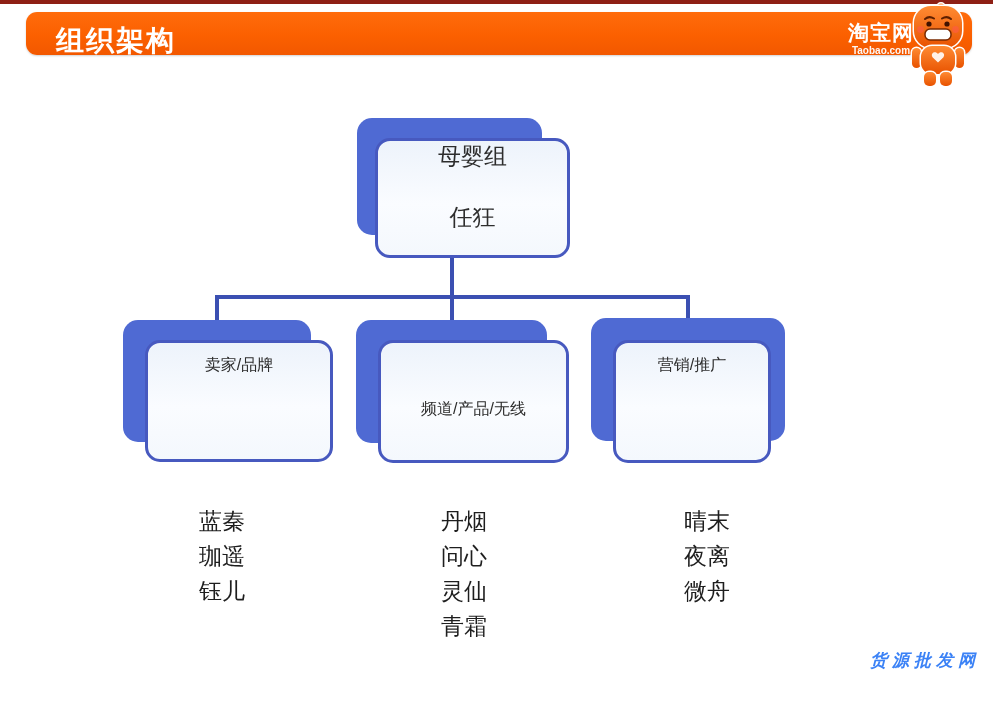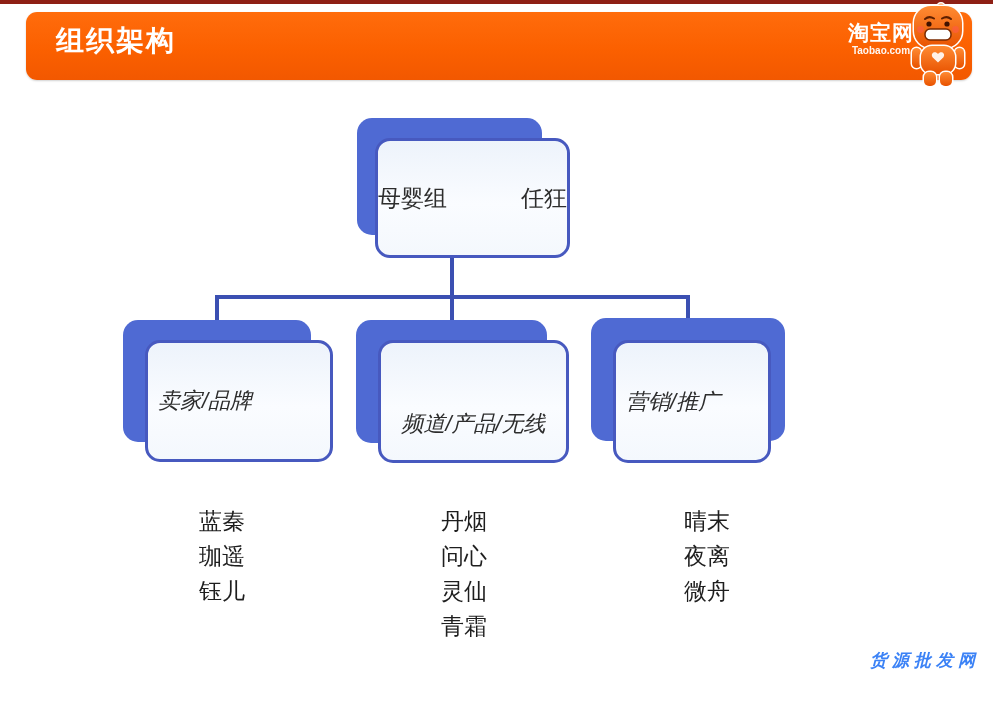--- a/index.html
+++ b/index.html
@@ -3,46 +3,46 @@
 <meta charset="utf-8">
 <style>
   html,body{margin:0;padding:0;background:#fff;}
   .stage{
     position:relative;width:993px;height:714px;background:#ffffff;overflow:hidden;
     font-family:"Liberation Sans","DejaVu Sans",sans-serif;
   }
   
   .top-strip{position:absolute;left:0;top:0;width:993px;height:4px;background:#8e2015;}
   .header-bar{
-    position:absolute;left:26px;top:12px;width:946px;height:68px;
+    position:absolute;left:26px;top:12px;width:946px;height:43px;
     background:linear-gradient(180deg,#ff6c0c 0%,#fb6000 55%,#f25800 100%);
     border-radius:11px;box-shadow:0 1px 2px rgba(0,0,0,.18);
   }
   .header-title{
     position:absolute;left:30px;top:0;height:58px;display:flex;align-items:center;
     color:#ffffff;font-size:28px;font-weight:bold;letter-spacing:2px;
   }
   .logo-text{position:absolute;left:800px;top:9px;width:110px;text-align:center;color:#fff;}
   .logo-cn{font-size:21px;font-weight:bold;letter-spacing:1px;line-height:24px;}
   .logo-en{font-size:10px;font-weight:bold;line-height:12px;opacity:.95;}
   .mascot{position:absolute;left:906px;top:2px;width:64px;height:86px;z-index:5;}
   
   .conn{position:absolute;background:#3b50b2;}
   .conn.v{width:4px;}
   .conn.h{height:4px;}
   
   .card-back{position:absolute;background:#4f6ad3;border-radius:15px;}
   .card-front{
     position:absolute;border:3px solid #4759bf;border-radius:15px;box-sizing:border-box;
     background:linear-gradient(180deg,#edf3fb 0%,#fafcff 55%,#f4f8fd 100%);
-    display:flex;align-items:center;justify-content:space-between;
+    display:flex;flex-direction:column;align-items:center;justify-content:flex-start;
     color:#2d2d2d;text-align:center;
   }
   .root-front{font-size:23px;gap:30px;}
-  .child-front{font-size:22px;line-height:44px;padding:0 10px;font-style:italic;}
+  .child-front{font-size:16px;line-height:44px;padding:0 10px;}
   
   .members{position:absolute;width:160px;text-align:center;color:#1e1e1e;
     font-size:23px;line-height:35px;}
   .members span{display:block;}
   
   .watermark{position:absolute;left:862px;top:650px;width:126px;text-align:center;
     color:#3b82f6;font-style:italic;font-weight:600;}
   .wm1{font-size:17px;letter-spacing:5px;line-height:22px;}
   .wm2{font-size:19px;letter-spacing:2px;line-height:24px;}
 </style>

